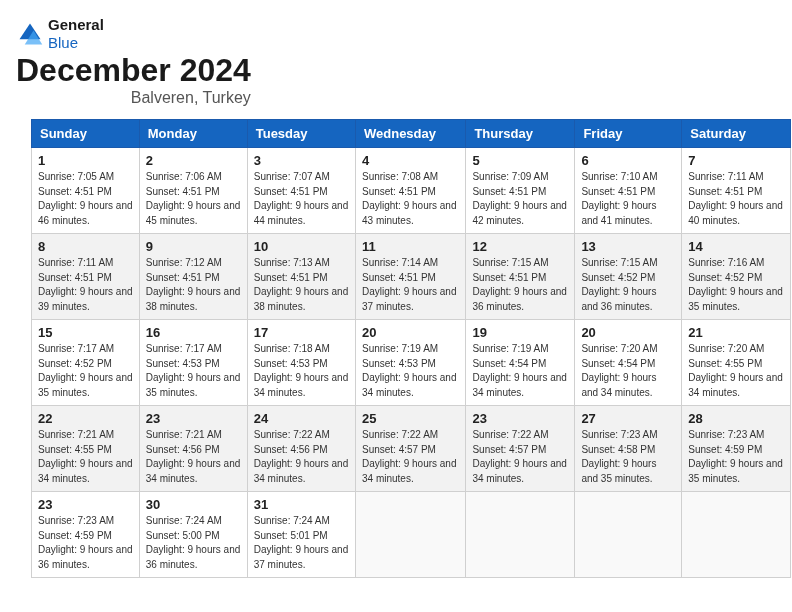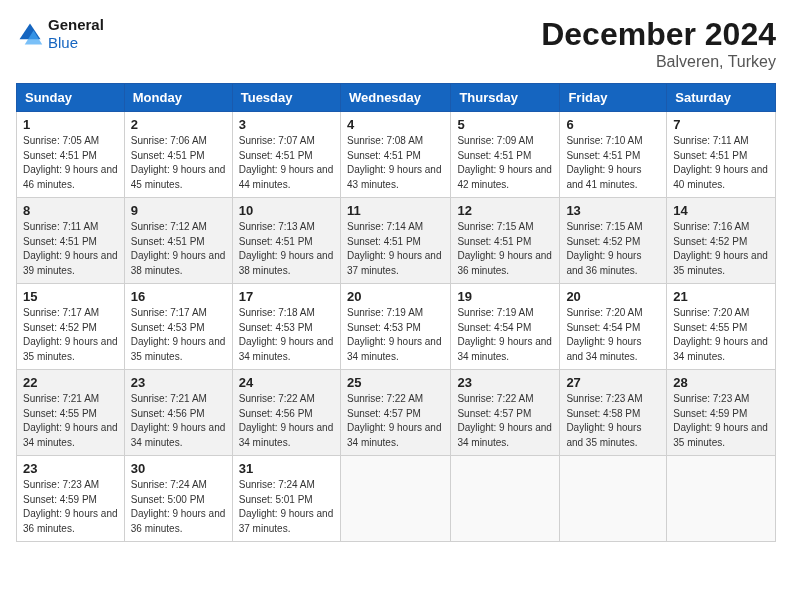--- a/index.html
+++ b/index.html
@@ -5,23 +5,23 @@
     * { box-sizing: border-box; margin: 0; padding: 0; }
     body {
       font-family: Arial, sans-serif;
       background: #fff;
       width: 792px;
       min-height: 612px;
       padding: 16px;
     }
     .header {
       display: flex;
-      justify-content: space-between;
       align-items: flex-start;
       margin-bottom: 12px;
+      flex-direction: column;
     }
     .logo {
       display: flex;
       align-items: center;
       gap: 4px;
     }
     .logo-icon {
       width: 28px;
       height: 28px;
     }
@@ -33,20 +33,21 @@
       font-weight: bold;
       color: #1a1a1a;
     }
     .location {
       font-size: 16px;
       color: #555;
     }
     .calendar {
       width: 100%;
       border-collapse: collapse;
+      margin-left: 15px;
     }
     .calendar th {
       background: #1565c0;
       color: #fff;
       font-size: 13px;
       font-weight: bold;
       padding: 6px 8px;
       text-align: left;
       border: 1px solid #1a5aad;
     }

